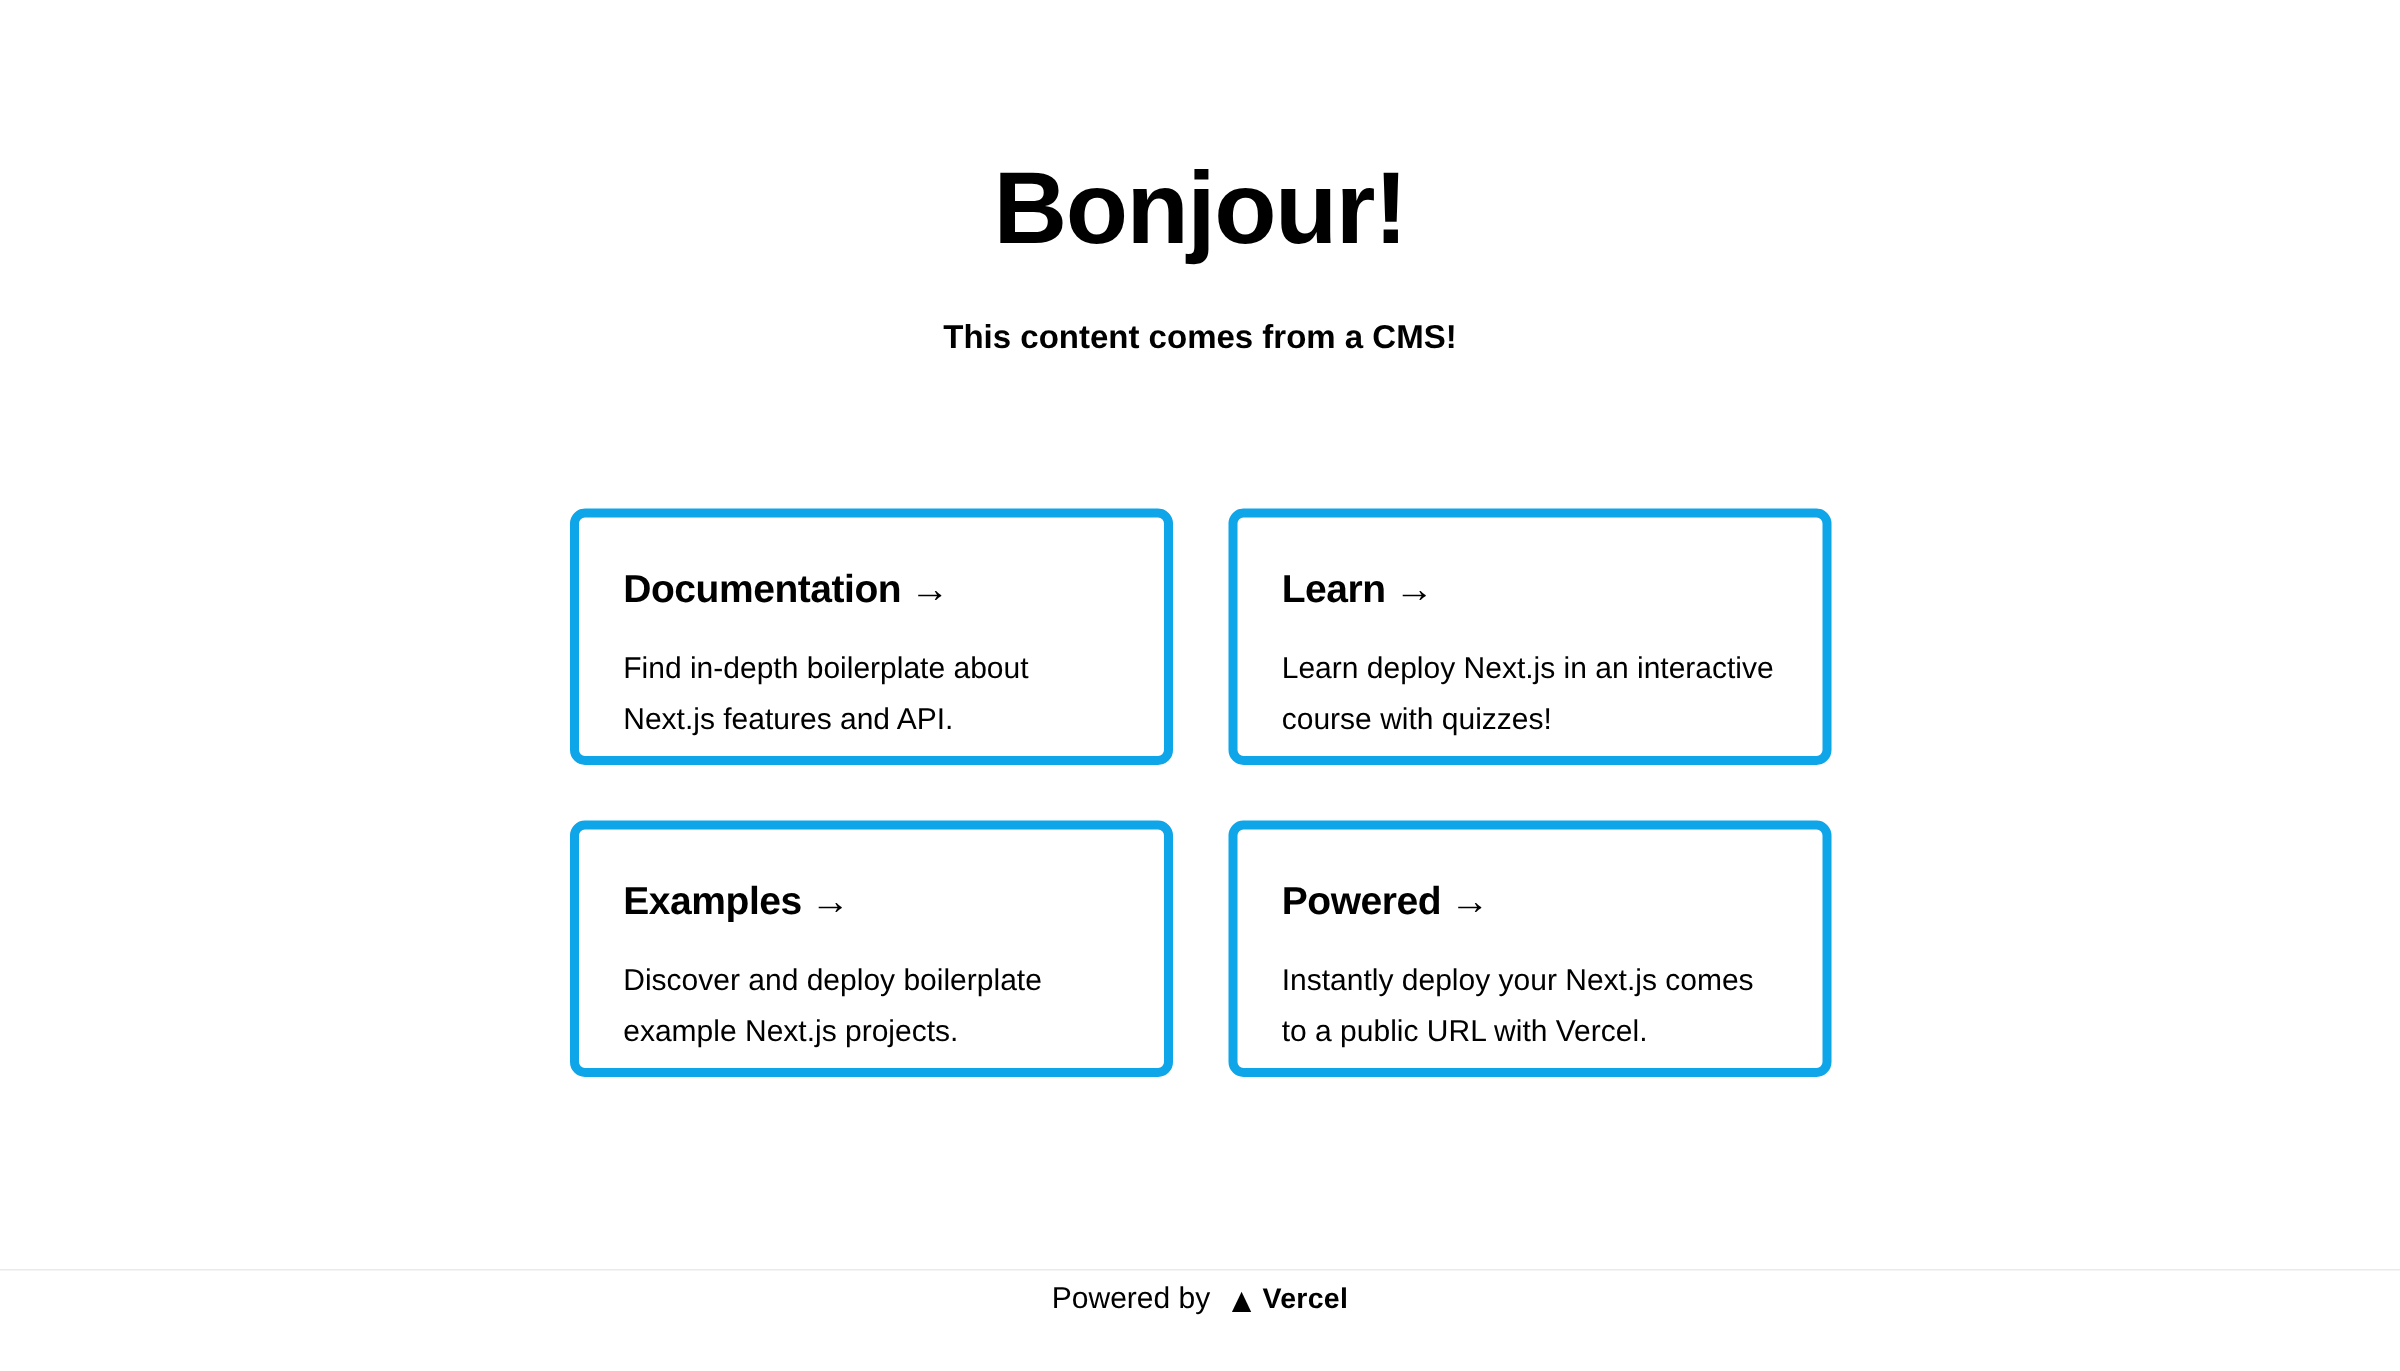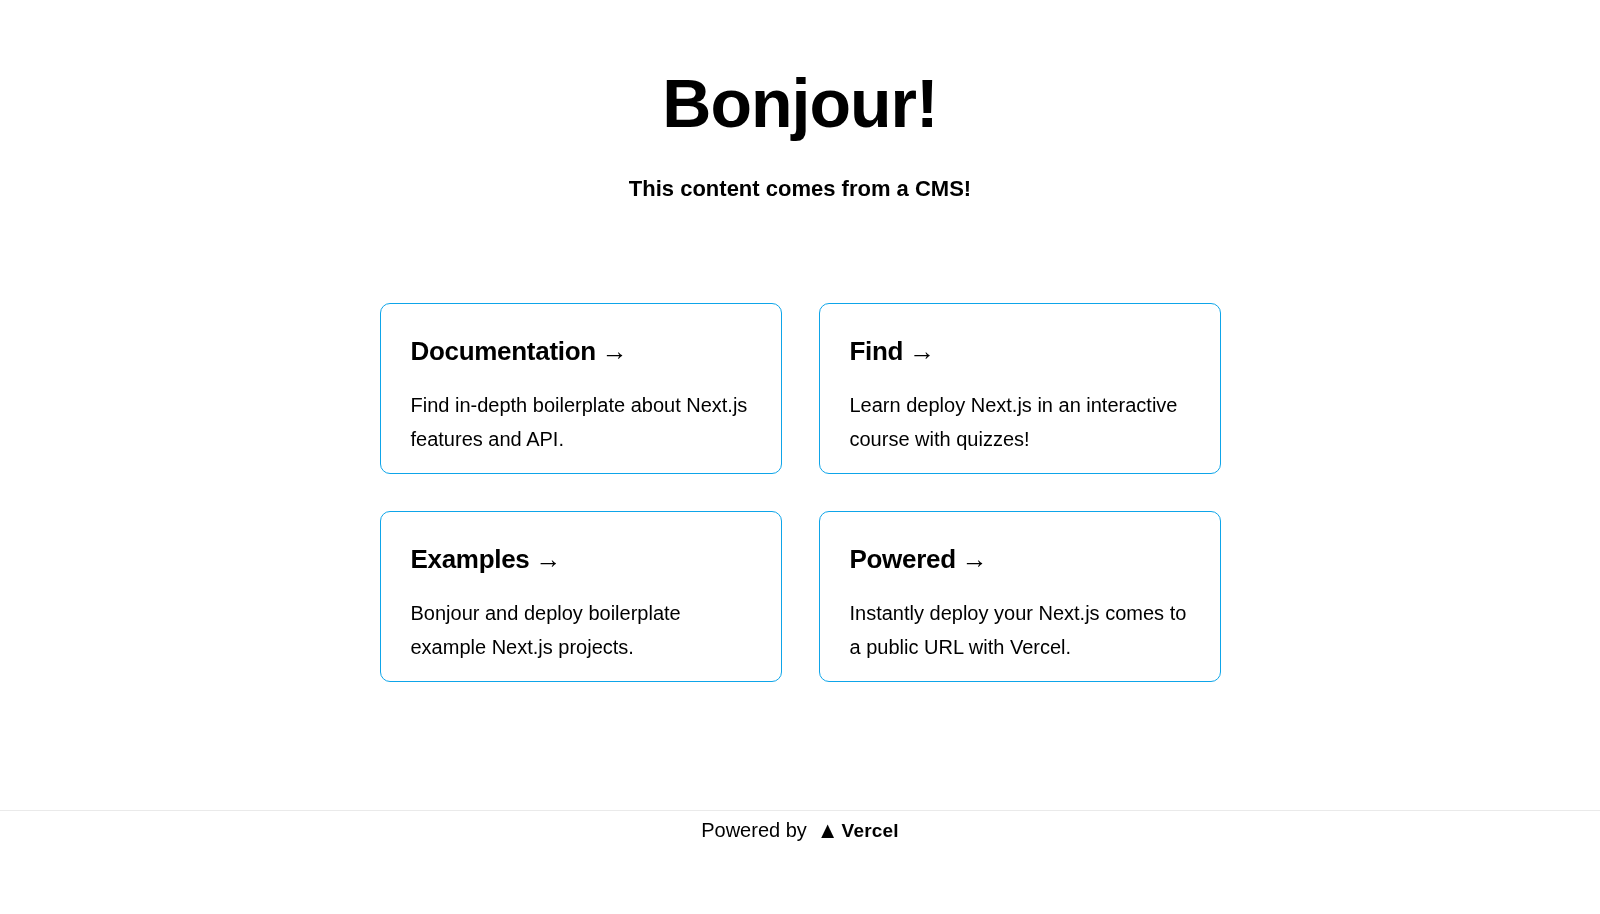--- a/index.html
+++ b/index.html
@@ -7,21 +7,21 @@
     padding: 0;
     background: #ffffff;
     color: #000000;
     font-family: "Liberation Sans", "DejaVu Sans", sans-serif;
     width: 1600px;
     height: 914px;
     overflow: hidden;
   }
   main {
     text-align: center;
-    padding-top: 64px;
+    padding-top: 100px;
   }
   h1.page-title {
     margin: 0;
     font-size: 68px;
     line-height: 1.15;
     font-weight: 700;
     letter-spacing: -1px;
   }
   p.page-subtitle {
     margin: 30px 0 0 0;
@@ -35,21 +35,21 @@
     display: grid;
     grid-template-columns: 402px 402px;
     column-gap: 37px;
     row-gap: 37px;
     text-align: left;
   }
   a.card {
     box-sizing: border-box;
     display: block;
     height: 171px;
-    border: 1px solid #0ea5e9;
+    border: 6px solid #0ea5e9;
     border-radius: 10px;
     padding: 31px 24px 0 30px;
     color: #000000;
     text-decoration: none;
     background: #ffffff;
   }
   .card h2 {
     margin: 0;
     font-size: 26px;
     line-height: 1.25;
@@ -107,27 +107,27 @@
   <p class="page-subtitle">This content comes from a CMS!</p>
 
   <div class="grid">
 
     <a class="card" href="#">
       <h2><span>Documentation</span><span class="arrow">→</span></h2>
       <p>Find in-depth boilerplate about Next.js features and API.</p>
     </a>
 
     <a class="card" href="#">
-      <h2><span>Find</span><span class="arrow">→</span></h2>
+      <h2><span>Learn</span><span class="arrow">→</span></h2>
       <p>Learn deploy Next.js in an interactive course with quizzes!</p>
     </a>
 
     <a class="card" href="#">
       <h2><span>Examples</span><span class="arrow">→</span></h2>
-      <p>Bonjour and deploy boilerplate example Next.js projects.</p>
+      <p>Discover and deploy boilerplate example Next.js projects.</p>
     </a>
 
     <a class="card" href="#">
       <h2><span>Powered</span><span class="arrow">→</span></h2>
       <p>Instantly deploy your Next.js comes to a public URL with Vercel.</p>
     </a>
 
   </div>
 </main>
 

